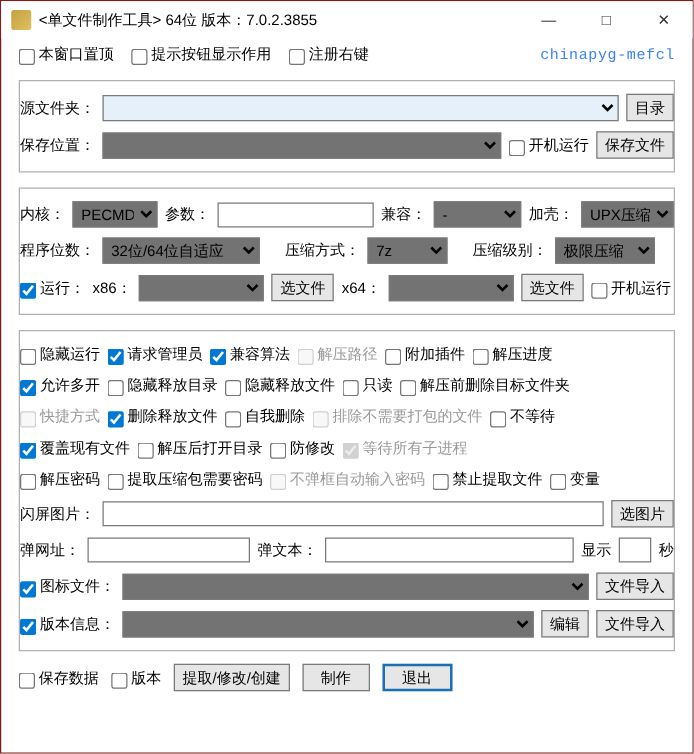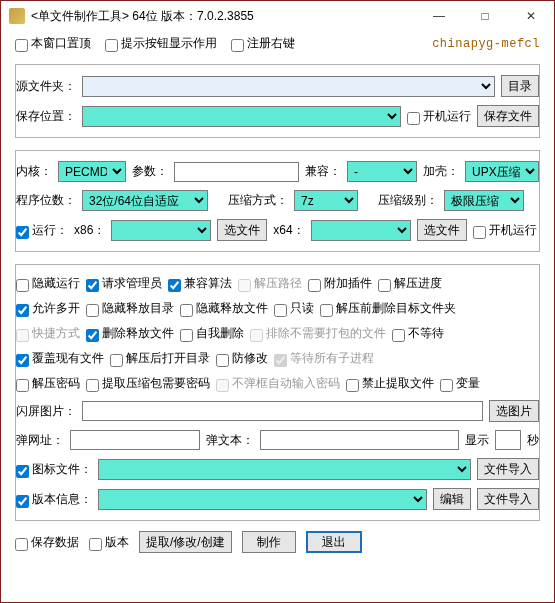--- a/index.html
+++ b/index.html
@@ -3,29 +3,29 @@
 <meta charset="utf-8">
 <style>
   * { box-sizing: border-box; margin: 0; padding: 0; }
   body { font-family: "Microsoft YaHei", SimSun, sans-serif; font-size: 12px; background: #f0f0f0; color: #000; }
   .window { width: 555px; height: 603px; background: #fff; border: 1px solid #7f1d1d; display: flex; flex-direction: column; }
   .titlebar { height: 30px; display: flex; align-items: center; padding: 0 0 0 8px; background: #fff; }
   .titlebar .icon { width: 16px; height: 16px; background: linear-gradient(135deg, #c4a040, #e0c060); border-radius: 2px; margin-right: 6px; }
   .titlebar .title { flex: 1; font-size: 12px; }
   .winbtn { width: 46px; height: 30px; display: inline-flex; align-items: center; justify-content: center; font-size: 12px; color: #333; }
   .topstrip { display: flex; align-items: center; gap: 14px; padding: 4px 14px 6px 14px; }
-  .watermark { color: #a16207; font-family: "Courier New", monospace; font-size: 12px; letter-spacing: 0.5px; }
+  .watermark { color: #3b82f6; font-family: "Courier New", monospace; font-size: 12px; letter-spacing: 0.5px; }
   .groupbox { border: 1px solid #b0b0b0; margin: 6px 14px; padding: 10px 0; }
   .row { display: flex; align-items: center; gap: 6px; margin-bottom: 8px; flex-wrap: wrap; }
   .row:last-child { margin-bottom: 0; }
   label.lbl { display: inline-flex; align-items: flex-end; gap: 3px; white-space: nowrap; }
   input[type="checkbox"] { width: 13px; height: 13px; }
   input[type="checkbox"].blue { accent-color: #0078d4; }
   .txt { height: 20px; border: 1px solid #7a7a7a; background: #fff; padding: 0 3px; font-size: 12px; }
-  select.combo { height: 21px; border: 1px solid #7a7a7a; background: #5eead4; font-size: 12px; padding: 0 2px; }
+  select.combo { height: 21px; border: 1px solid #7a7a7a; background: #737373; font-size: 12px; padding: 0 2px; }
   select.combo.blue { background: #e6f0fb; }
   .btn { height: 22px; border: 1px solid #7a7a7a; background: #e6e6e6; padding: 0 6px; font-size: 12px; cursor: pointer; }
   .btn.highlight { border: 2px solid #1a6fb8; padding: 0 14px; }
   .flex1 { flex: 1; min-width: 0; }
   .disabled { color: #999; }
   .bottom { display: flex; align-items: center; gap: 10px; padding: 4px 14px 6px 14px; flex-wrap: wrap; }
 </style>
 </head>
 <body>
 

